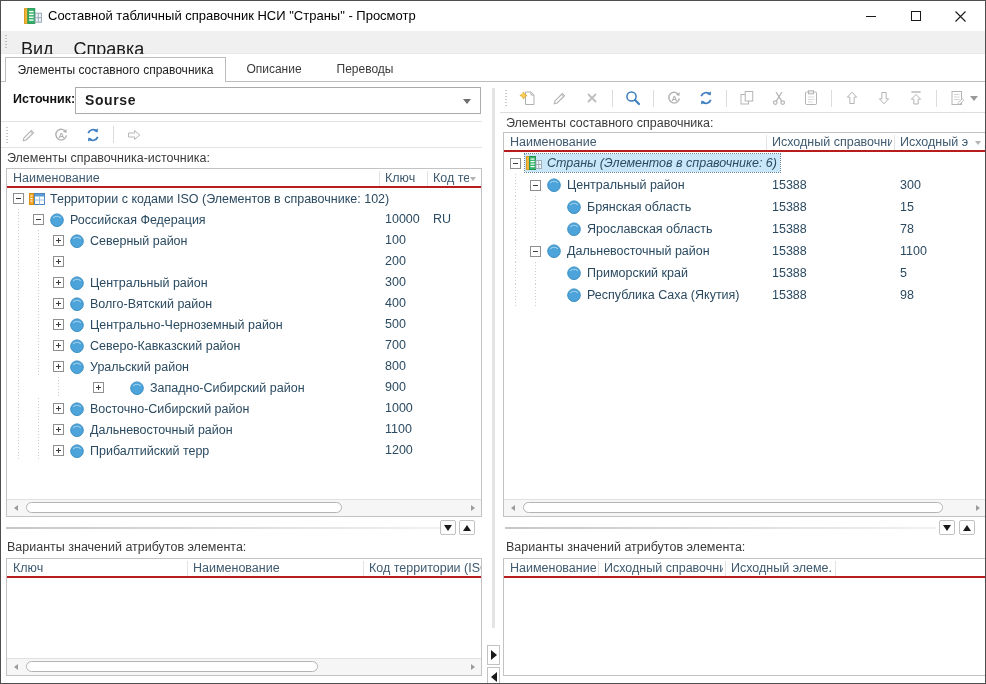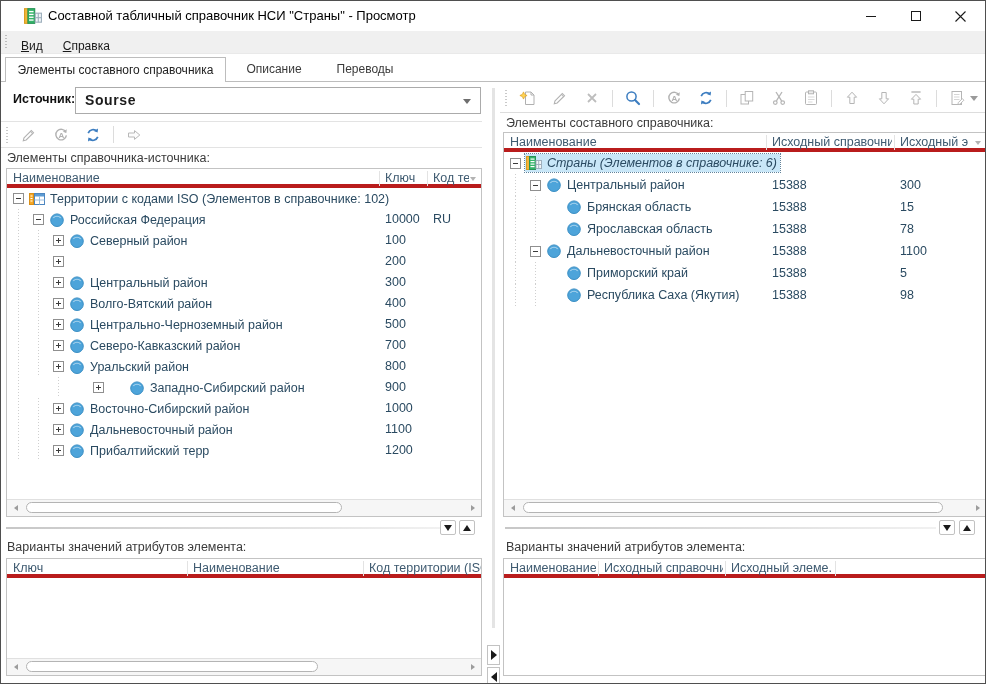--- a/index.html
+++ b/index.html
@@ -12,21 +12,21 @@
   .app-icon{position:absolute;left:23px;top:6px;width:18px;height:18px;}
   .title-text{position:absolute;left:47px;top:0;line-height:30px;font-size:13px;color:#000;white-space:nowrap;}
   .win-controls{position:absolute;right:2px;top:0;height:30px;display:flex;}
   .win-btn{width:45px;height:30px;display:flex;align-items:center;justify-content:center;}
 
   
   .menubar{position:absolute;left:0;top:30px;right:0;height:23px;background:#f0f0f0;border-bottom:1px solid #e9e9e9;}
   .menu-grip{position:absolute;left:4px;top:4px;width:2px;height:15px;
              background:repeating-linear-gradient(to bottom,#bdbdbd 0 1px,transparent 1px 3px);}
   .menu-items{position:absolute;left:10px;top:0;height:23px;display:flex;}
-  .menu-item{padding:8px 10px;font-size:12px;color:#1a1a1a;}
+  .menu-item{padding:8px 10px;font-size:18px;color:#1a1a1a;}
   .menu-item .u{text-decoration:underline;}
 
   
   .tabstrip{position:absolute;left:0;top:53px;right:0;height:28px;background:#fff;}
   .tabline{position:absolute;left:0;right:0;bottom:0;height:1px;background:#bdbdbd;}
   .tab{position:absolute;top:3px;height:24px;line-height:24px;text-align:center;font-size:12px;color:#3a3a3a;white-space:nowrap;overflow:hidden;}
   .tab.active{left:4px;width:221px;background:#fff;border:1px solid #bdbdbd;border-bottom:none;height:25px;z-index:2;color:#222;}
   .tab.t1{left:226px;width:94px;}
   .tab.t2{left:320px;width:88px;}
 
@@ -52,21 +52,21 @@
   .tgrip{width:2px;height:16px;margin:0 5px 0 3px;flex:none;
          background:repeating-linear-gradient(to bottom,#c9c9c9 0 1px,transparent 1px 3px);}
   .tb1{position:absolute;left:0;top:39px;width:481px;height:27px;border-top:1px solid #e3e3e3;border-bottom:1px solid #e3e3e3;padding-left:2px;}
   .tb2{position:absolute;left:0;top:2px;width:486px;height:29px;border-bottom:1px solid #ddd;padding-left:2px;}
   .overflow-btn{position:absolute;right:8px;top:12px;width:0;height:0;border-left:4px solid transparent;border-right:4px solid transparent;border-top:5px solid #9a9a9a;}
 
   .sec-label{position:absolute;left:6px;font-size:12.5px;color:#3a3a3a;white-space:nowrap;}
 
   
   .grid{position:absolute;background:#fff;border:1px solid #c3c3c3;overflow:hidden;}
-  .ghead{position:absolute;left:0;top:0;right:0;height:19px;border-bottom:4px solid #b91c1c;background:#fff;}
+  .ghead{position:absolute;left:0;top:0;right:0;height:19px;border-bottom:2px solid #b91c1c;background:#fff;}
   .hcell{position:absolute;top:0;line-height:18px;padding-left:6px;font-size:12.5px;color:#3e5a70;white-space:nowrap;overflow:hidden;}
   .hsep{position:absolute;top:2px;height:15px;width:1px;background:#e3e3e3;}
   .sortg{position:absolute;right:5px;top:8px;width:0;height:0;border-left:3.5px solid transparent;border-right:3.5px solid transparent;border-top:4px solid #b3b3b3;}
   .gbody{position:absolute;left:0;top:19px;right:0;overflow:hidden;background:#fff;}
 
   
   .trow{position:relative;display:flex;align-items:center;font-size:12.5px;color:#2a4a61;white-space:nowrap;padding-left:6px;}
   .ind{width:20px;height:100%;flex:none;position:relative;}
   .ind::before{content:"";position:absolute;left:5px;top:0;bottom:0;width:1px;
                background:repeating-linear-gradient(to bottom,#cfcfcf 0 1px,transparent 1px 3px);}

